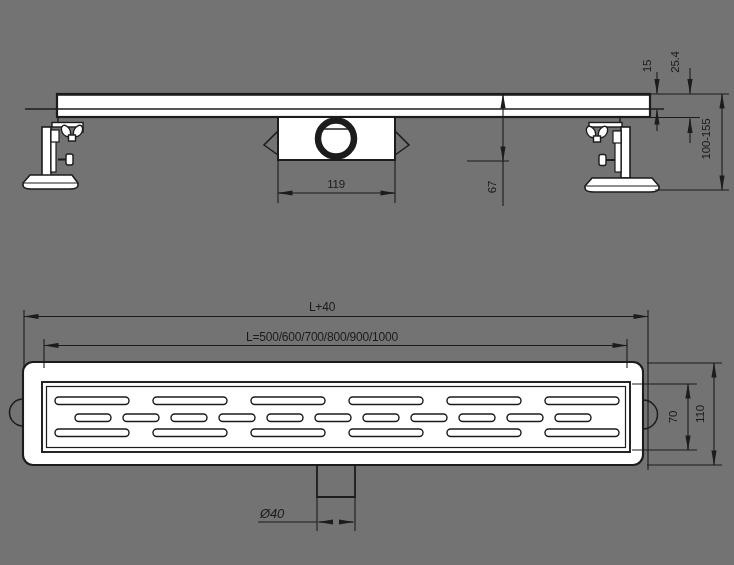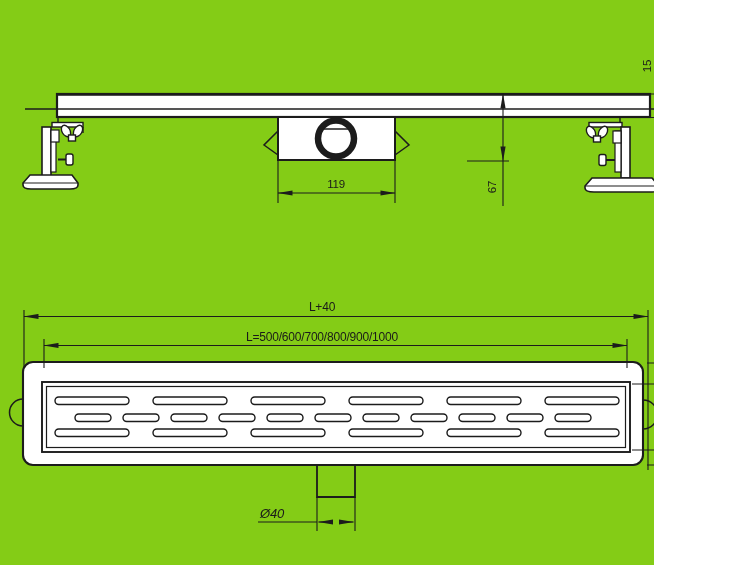--- a/index.html
+++ b/index.html
@@ -1,16 +1,16 @@
 <!DOCTYPE html>
 <html><head>
 <meta charset="utf-8">
 <style>
   html,body{margin:0;padding:0;background:#ffffff;}
-  .page{width:654px;height:565px;background:#84cc16;position:relative;overflow:hidden;}
+  .page{width:734px;height:565px;background:#737373;position:relative;overflow:hidden;}
   svg{display:block;}
   text{
     font-family:"Liberation Sans", sans-serif;
     fill:#1a1a1a;
     letter-spacing:-0.2px;
   }
   .dim-num{font-size:11.5px;}
   .dim-len{font-size:12px;}
   .dim-dia{font-size:13px;font-style:italic;}
 </style>

